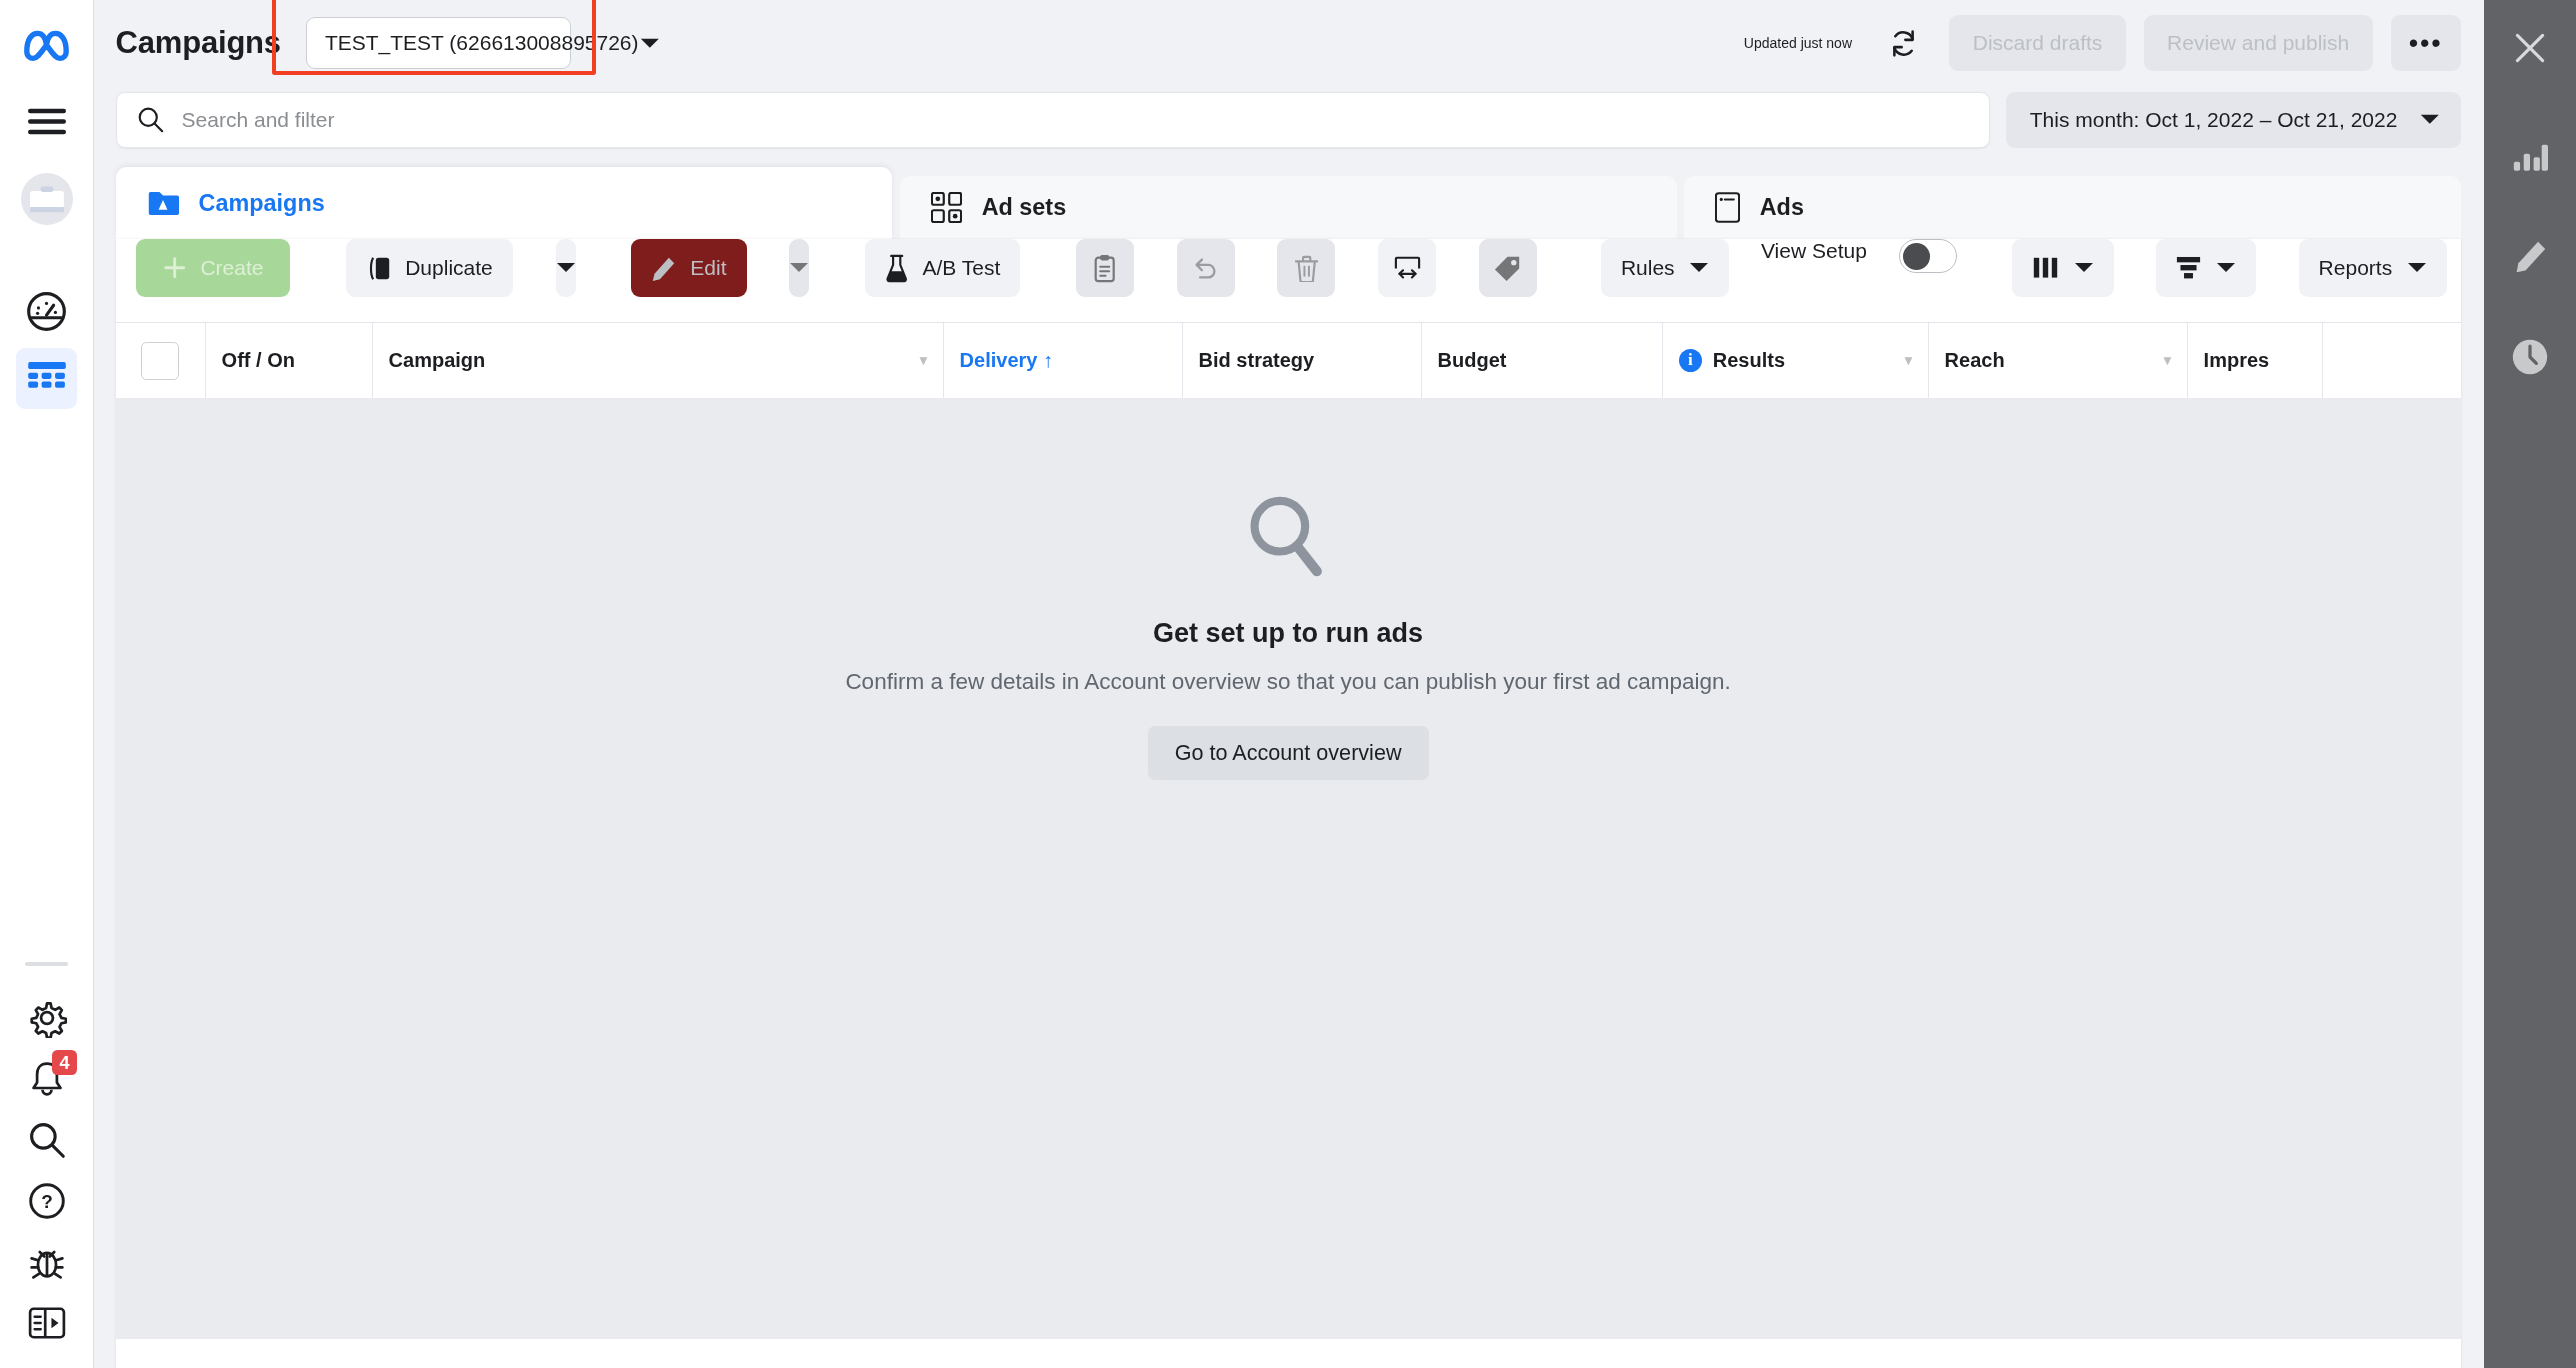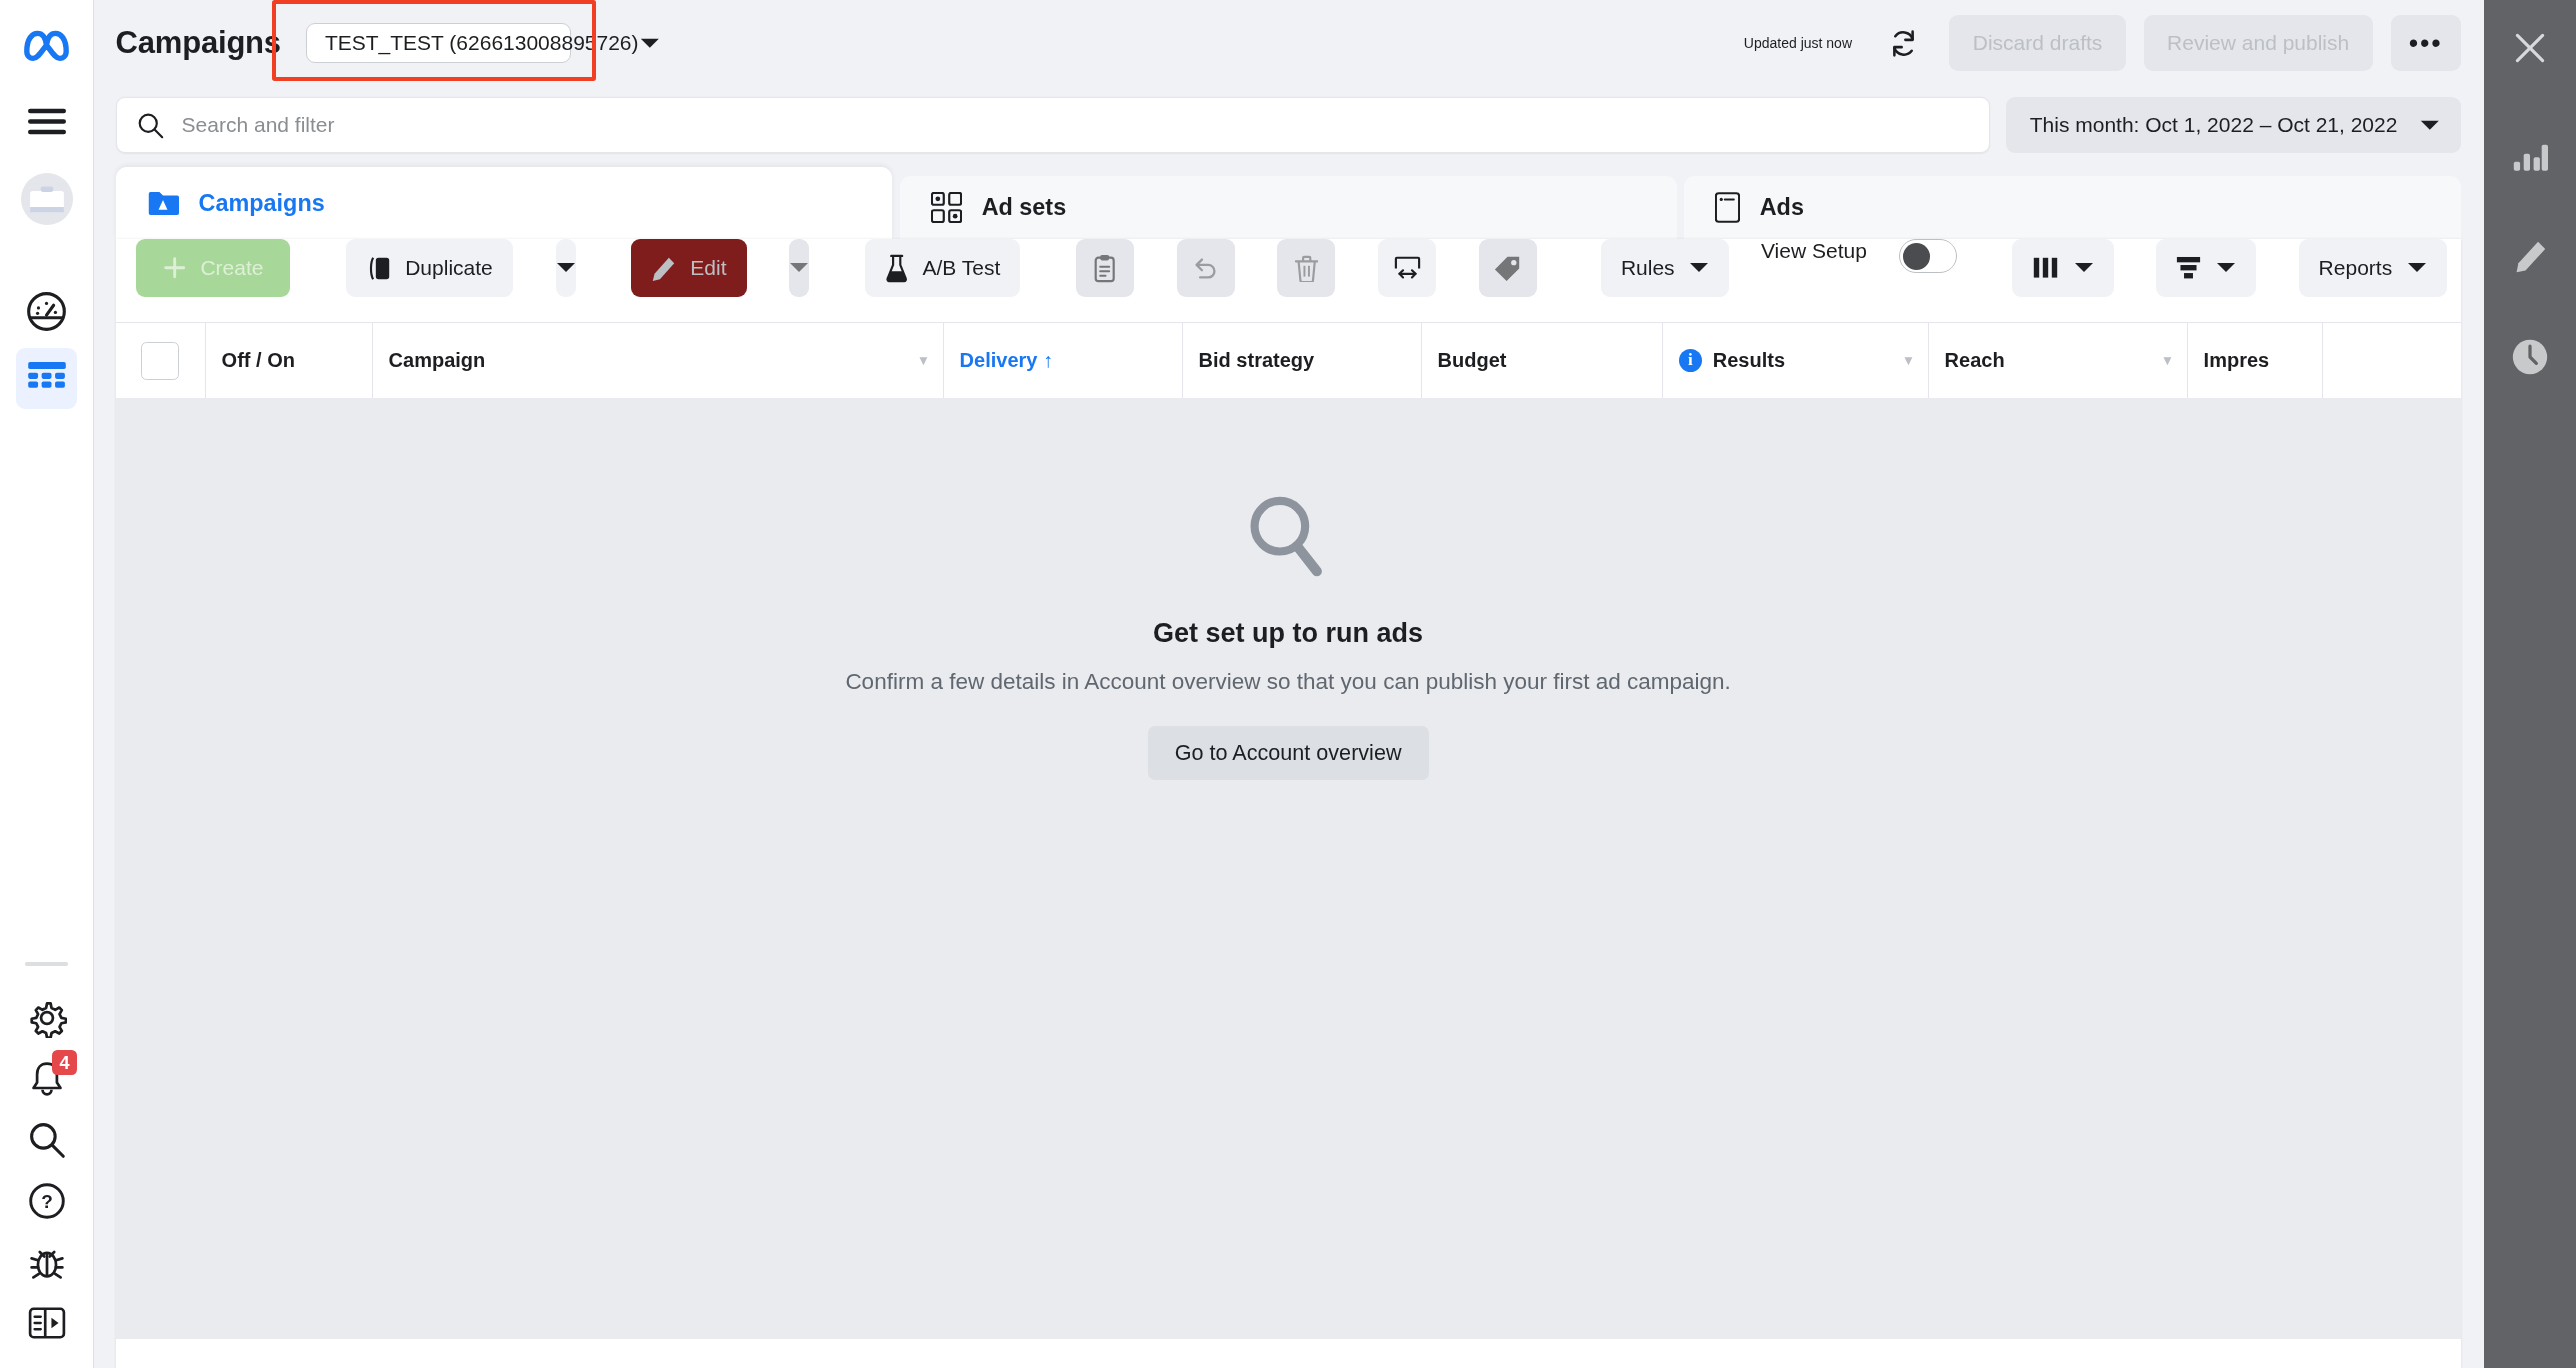--- a/index.html
+++ b/index.html
@@ -49,21 +49,21 @@
   }
   .page-title { font-size: 31px; font-weight: 700; color: #1c1e21; letter-spacing: -0.2px; }
 
   .acct-wrap { position: relative; margin-left: 25px; }
   .acct-highlight {
     position: absolute; left: -34px; top: -23.4px;
     width: 324px; height: 81px;
     border: 4.5px solid #f03f23; border-radius: 2.7px; pointer-events: none;
   }
   .acct-select {
-    width: 265px; height: 40px; background: #fff;
+    width: 265px; height: 52px; background: #fff;
     border: 0.9px solid #ccd0d5; border-radius: 9px;
     display: flex; align-items: center; justify-content: space-between;
     padding: 0 16px 0 18px; cursor: pointer;
   }
   .acct-select .txt { font-size: 21px; color: #1c1e21; white-space: nowrap; }
 
   .header-spacer { flex: 1 1 auto; }
   .updated-txt { font-size: 14px; color: #1c1e21; margin-right: 23.4px; white-space: nowrap; }
   .icon-btn-sq {
     width: 56px; height: 56px; border-radius: 9px; background: #f0f2f5;
@@ -78,21 +78,21 @@
     white-space: nowrap; font-family: inherit; text-align: right;
   }
   .hdr-more {
     width: 70px; height: 56px; border-radius: 9px; background: #e4e6eb;
     display: flex; align-items: center; justify-content: center;
     margin-left: 18px; cursor: pointer; color: #1c1e21;
     font-size: 27px; letter-spacing: 1.8px; line-height: 0.4;
   }
 
   
-  .search-row { height: 67px; display: flex; align-items: flex-end; padding: 0 23.4px 0 21.6px; gap: 16px; }
+  .search-row { height: 67px; display: flex; align-items: center; padding: 0 23.4px 0 21.6px; gap: 16px; }
   .search-box {
     flex: 1 1 auto; height: 56px; background: #fff;
     border: 0.9px solid #e4e6eb; border-radius: 9px;
     display: flex; align-items: center; padding: 0 20px; gap: 18px;
     box-shadow: 0 0.9px 1.8px rgba(0,0,0,0.06);
   }
   .search-ph { font-size: 21px; color: #8a8d91; }
   .daterange {
     height: 56px; background: #e4e6eb; border-radius: 9px;
     display: flex; align-items: center; gap: 21.6px;

